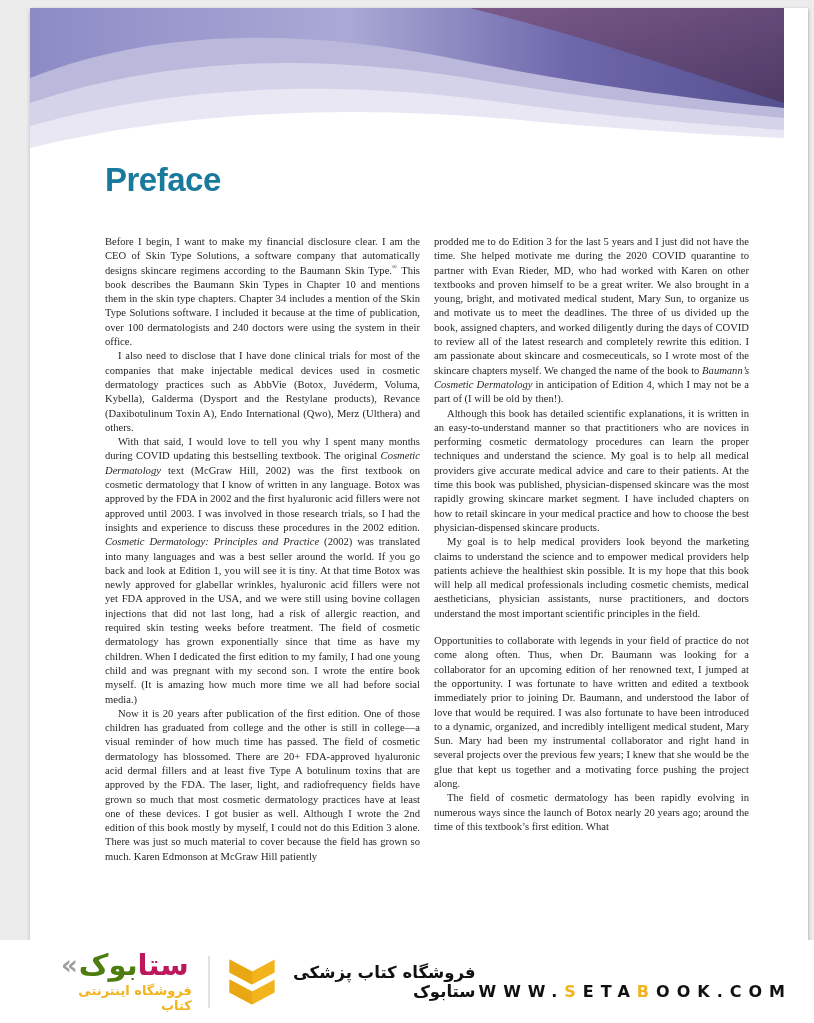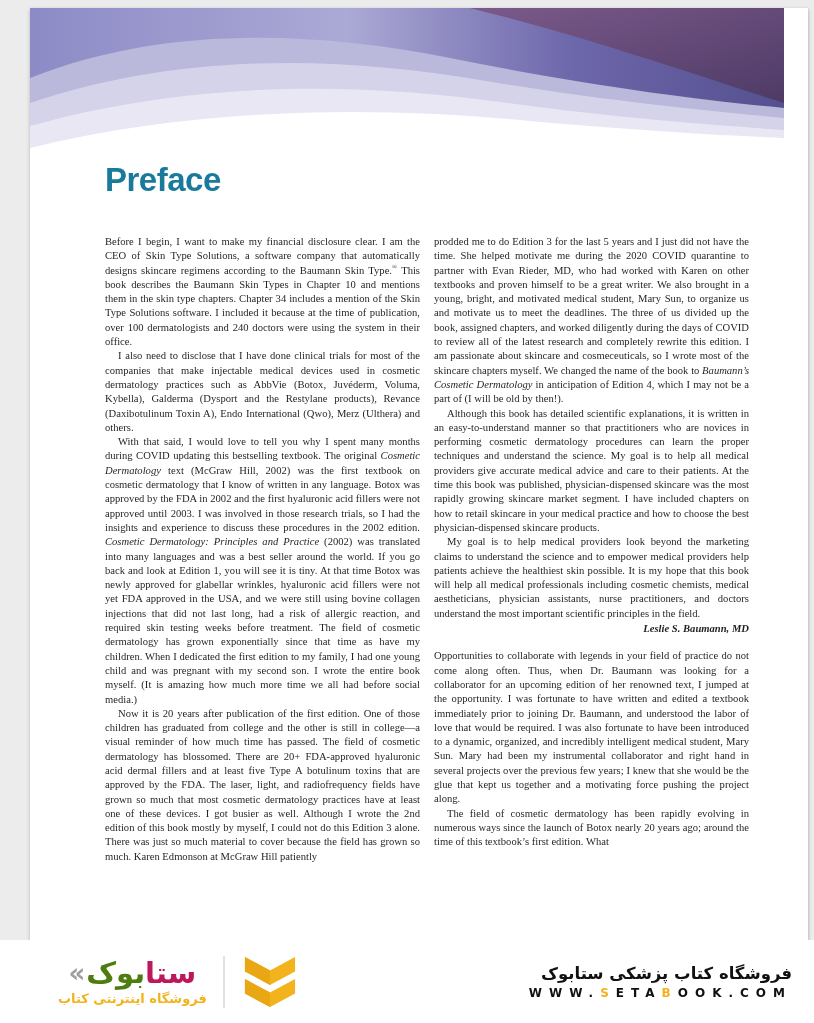--- a/index.html
+++ b/index.html
@@ -69,30 +69,30 @@
   .wordmark .mark-prefix{color:#9e9e9e;font-size:26px;margin-right:1px;}
   .wordmark .mark-gray{color:#4d7c0f;text-align:center;}
   .wordmark .mark-gold{color:#be185d;}
   .brand-tagline{
     font-family:"DejaVu Sans", sans-serif;
     font-size:13px;color:#f2b31c;font-weight:bold;margin-top:3px;
   }
   .brand-divider{width:2px;height:52px;background:#e2e2e2;margin:0 4px;}
   .emblem{display:block;}
   .site-block{
-    display:flex;flex-direction:column;align-items:flex-end;
+    display:flex;flex-direction:row;align-items:flex-end;
     padding-right:6px;gap:3px;
   }
   .store-title{
     font-family:"DejaVu Sans", sans-serif;
     font-size:16.5px;font-weight:bold;color:#111111;
   }
   .website{
     font-family:"DejaVu Sans", sans-serif;
-    font-size:12px;font-weight:bold;color:#111111;
+    font-size:16px;font-weight:bold;color:#111111;
     letter-spacing:7px;white-space:nowrap;
   }
 </style>
 </head>
 <body>
 
 <div class="screen">
 
   <div class="page">
 
@@ -124,21 +124,20 @@
       <div class="col">
           <p><span>Before I begin, I want to make my financial disclosure clear. I am the CEO of Skin Type Solutions, a software company that automatically designs skincare regimens according to the Baumann Skin Type.</span><sup>®</sup><span> This book describes the Baumann Skin Types in Chapter 10 and mentions them in the skin type chapters. Chapter 34 includes a mention of the Skin Type Solutions software. I included it because at the time of publication, over 100 dermatologists and 240 doctors were using the system in their office.</span></p>
           <p class="indent"><span>I also need to disclose that I have done clinical trials for most of the companies that make injectable medical devices used in cosmetic dermatology practices such as AbbVie (Botox, Juvéderm, Voluma, Kybella), Galderma (Dysport and the Restylane products), Revance (Daxibotulinum Toxin A), Endo International (Qwo), Merz (Ulthera) and others.</span></p>
           <p class="indent"><span>With that said, I would love to tell you why I spent many months during COVID updating this bestselling textbook. The original </span><i>Cosmetic Dermatology</i><span> text (McGraw Hill, 2002) was the first textbook on cosmetic dermatology that I know of written in any language. Botox was approved by the FDA in 2002 and the first hyaluronic acid fillers were not approved until 2003. I was involved in those research trials, so I had the insights and experience to discuss these procedures in the 2002 edition. </span><i>Cosmetic Dermatology: Principles and Practice</i><span> (2002) was translated into many languages and was a best seller around the world. If you go back and look at Edition 1, you will see it is tiny. At that time Botox was newly approved for glabellar wrinkles, hyaluronic acid fillers were not yet FDA approved in the USA, and we were still using bovine collagen injections that did not last long, had a risk of allergic reaction, and required skin testing weeks before treatment. The field of cosmetic dermatology has grown exponentially since that time as have my children. When I dedicated the first edition to my family, I had one young child and was pregnant with my second son. I wrote the entire book myself. (It is amazing how much more time we all had before social media.)</span></p>
           <p class="indent"><span>Now it is 20 years after publication of the first edition. One of those children has graduated from college and the other is still in college—a visual reminder of how much time has passed. The field of cosmetic dermatology has blossomed. There are 20+ FDA-approved hyaluronic acid dermal fillers and at least five Type A botulinum toxins that are approved by the FDA. The laser, light, and radiofrequency fields have grown so much that most cosmetic dermatology practices have at least one of these devices. I got busier as well. Although I wrote the 2nd edition of this book mostly by myself, I could not do this Edition 3 alone. There was just so much material to cover because the field has grown so much. Karen Edmonson at McGraw Hill patiently</span></p>
         </div>
       <div class="col">
           <p><span>prodded me to do Edition 3 for the last 5 years and I just did not have the time. She helped motivate me during the 2020 COVID quarantine to partner with Evan Rieder, MD, who had worked with Karen on other textbooks and proven himself to be a great writer. We also brought in a young, bright, and motivated medical student, Mary Sun, to organize us and motivate us to meet the deadlines. The three of us divided up the book, assigned chapters, and worked diligently during the days of COVID to review all of the latest research and completely rewrite this edition. I am passionate about skincare and cosmeceuticals, so I wrote most of the skincare chapters myself. We changed the name of the book to </span><i>Baumann’s Cosmetic Dermatology</i><span> in anticipation of Edition 4, which I may not be a part of (I will be old by then!).</span></p>
           <p class="indent"><span>Although this book has detailed scientific explanations, it is written in an easy-to-understand manner so that practitioners who are novices in performing cosmetic dermatology procedures can learn the proper techniques and understand the science. My goal is to help all medical providers give accurate medical advice and care to their patients. At the time this book was published, physician-dispensed skincare was the most rapidly growing skincare market segment. I have included chapters on how to retail skincare in your medical practice and how to choose the best physician-dispensed skincare products.</span></p>
           <p class="indent"><span>My goal is to help medical providers look beyond the marketing claims to understand the science and to empower medical providers help patients achieve the healthiest skin possible. It is my hope that this book will help all medical professionals including cosmetic chemists, medical aestheticians, physician assistants, nurse practitioners, and doctors understand the most important scientific principles in the field.</span></p>
-          <p class="signature"><span>Leslie S. Baumann, MD</span></p>
           <p class="gap-before"><span>Opportunities to collaborate with legends in your field of practice do not come along often. Thus, when Dr. Baumann was looking for a collaborator for an upcoming edition of her renowned text, I jumped at the opportunity. I was fortunate to have written and edited a textbook immediately prior to joining Dr. Baumann, and understood the labor of love that would be required. I was also fortunate to have been introduced to a dynamic, organized, and incredibly intelligent medical student, Mary Sun. Mary had been my instrumental collaborator and right hand in several projects over the previous few years; I knew that she would be the glue that kept us together and a motivating force pushing the project along.</span></p>
           <p class="indent"><span>The field of cosmetic dermatology has been rapidly evolving in numerous ways since the launch of Botox nearly 20 years ago; around the time of this textbook’s first edition. What</span></p>
         </div>
     </div>
 
   </div>
 
   <div class="footer">
     <div class="brand">
       <div class="wordmark-block">

